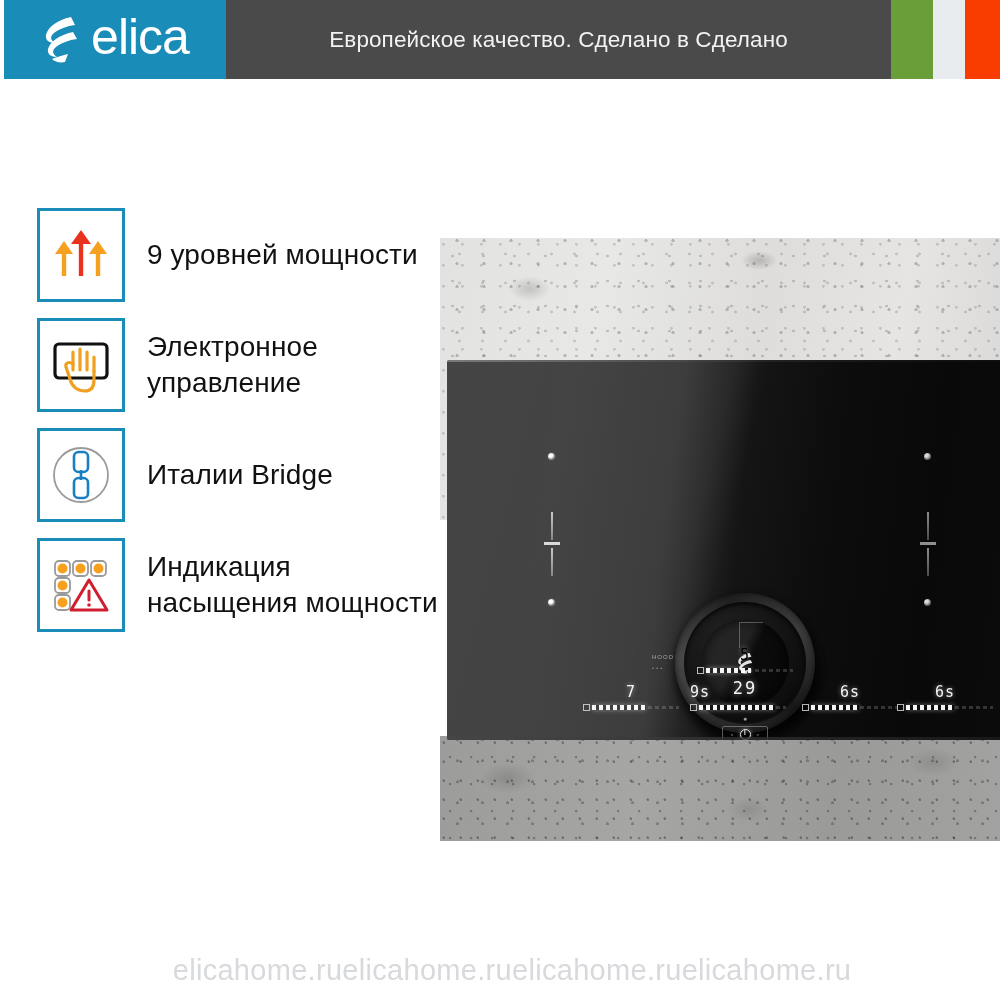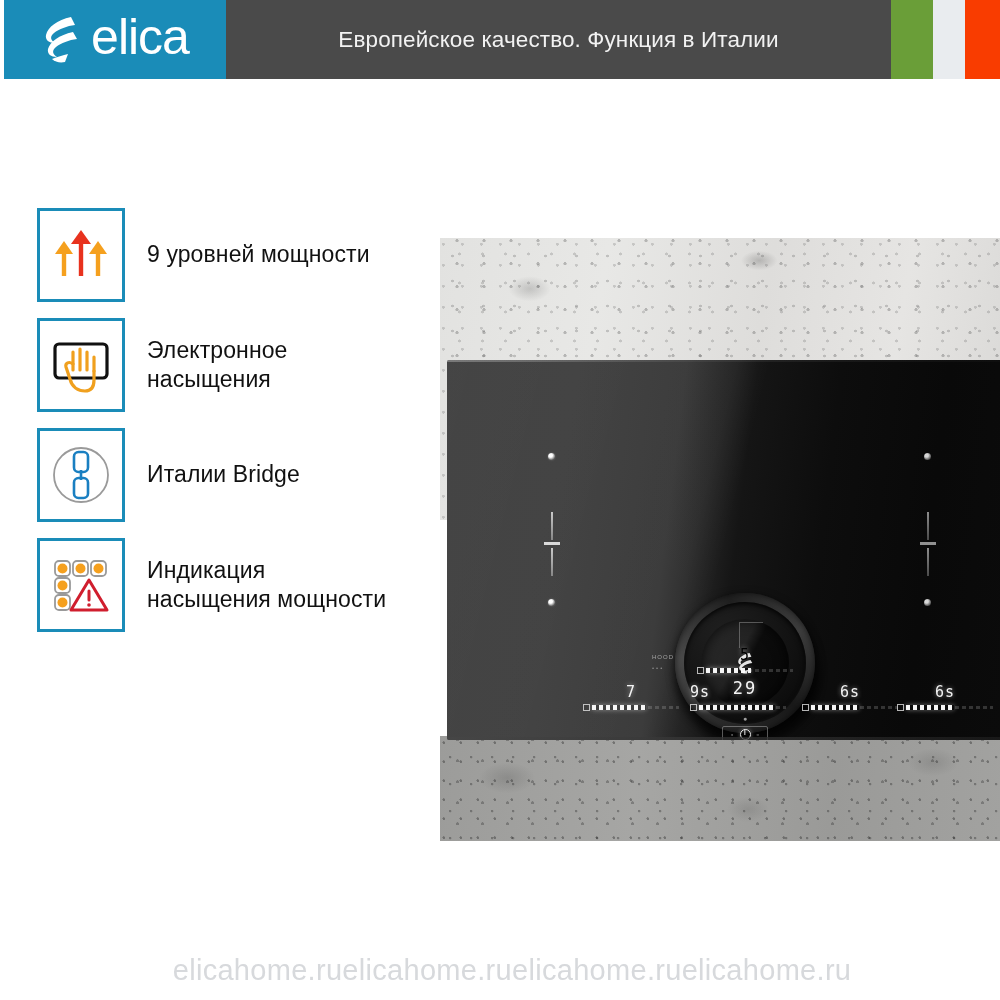--- a/index.html
+++ b/index.html
@@ -43,21 +43,21 @@
     display:flex; align-items:center; gap:22px;
     height:110px; padding-left:37px;
   }
   .feature-icon {
     width:88px; height:94px; flex:0 0 88px;
     border:3px solid #1a8cb8; background:#ffffff;
     display:flex; align-items:center; justify-content:center;
   }
   .feature-icon svg { display:block; }
   .feature-label {
-    font-size:23px; color:#111111; line-height:1.28;
+    font-size:28px; color:#111111; line-height:1.28;
     letter-spacing:0.1px; white-space:pre-line;
   }
 
   
   .photo {
     position:absolute; left:440px; top:238px; width:560px; height:603px;
     overflow:hidden;
   }
   .wall-upper {
     position:absolute; left:0; top:0; width:560px; height:282px;
@@ -255,21 +255,21 @@
 
   <div class="header-logo">
     <svg class="logo-mark" viewBox="0 0 42 50">
       <path fill="#ffffff" d="M30 2 C16 5 7 12 5 20 C4 25 8 28 14 28 C9 25 9 21 13 18 C18 14 26 11 34 10 Z"></path>
       <path fill="#ffffff" d="M32 17 C18 20 9 27 7 34 C6 39 10 42 16 42 C11 39 11 35 15 32 C20 28 28 25 36 24 Z"></path>
       <path fill="#ffffff" d="M11 44 C16 42 22 40 27 39 L24 47 C19 48 14 47 11 44 Z"></path>
     </svg>
     <span class="logo-word">elica</span>
   </div>
 
-  <div class="header-tagline">Европейское качество. Функция в Италии</div>
+  <div class="header-tagline">Европейское качество. Сделано в Сделано</div>
 
   <div class="flag">
     <div class="flag-green"></div>
     <div class="flag-white"></div>
     <div class="flag-red"></div>
   </div>
 </div>
 
 <div class="features">
 
@@ -296,21 +296,21 @@
         <g fill="none" stroke="#f0a01e" stroke-width="3.2" stroke-linecap="round" stroke-linejoin="round">
           <path d="M24 36 V18"></path>
           <path d="M31 36 V15"></path>
           <path d="M38 36 V18"></path>
           <path d="M45 37 V23"></path>
           <path d="M24 30 C20 27 16 29 17 33 L21 45 C23 53 29 57 36 57 C43 57 45 52 45 46 V37"></path>
         </g>
       </svg>
     </div>
     <div class="feature-label">Электронное
-насыщения</div>
+управление</div>
   </div>
 
   <div class="feature">
     <div class="feature-icon">
       <svg width="64" height="64" viewBox="0 0 64 64">
         <circle cx="32" cy="32" r="27" fill="none" stroke="#9a9a9a" stroke-width="1.8"></circle>
         <rect x="25" y="9" width="14" height="20" rx="4.5" fill="none" stroke="#1a7fc1" stroke-width="2.6"></rect>
         <rect x="25" y="35" width="14" height="20" rx="4.5" fill="none" stroke="#1a7fc1" stroke-width="2.6"></rect>
         <line x1="32" y1="27" x2="32" y2="37" stroke="#1a7fc1" stroke-width="2.6"></line>
       </svg>

